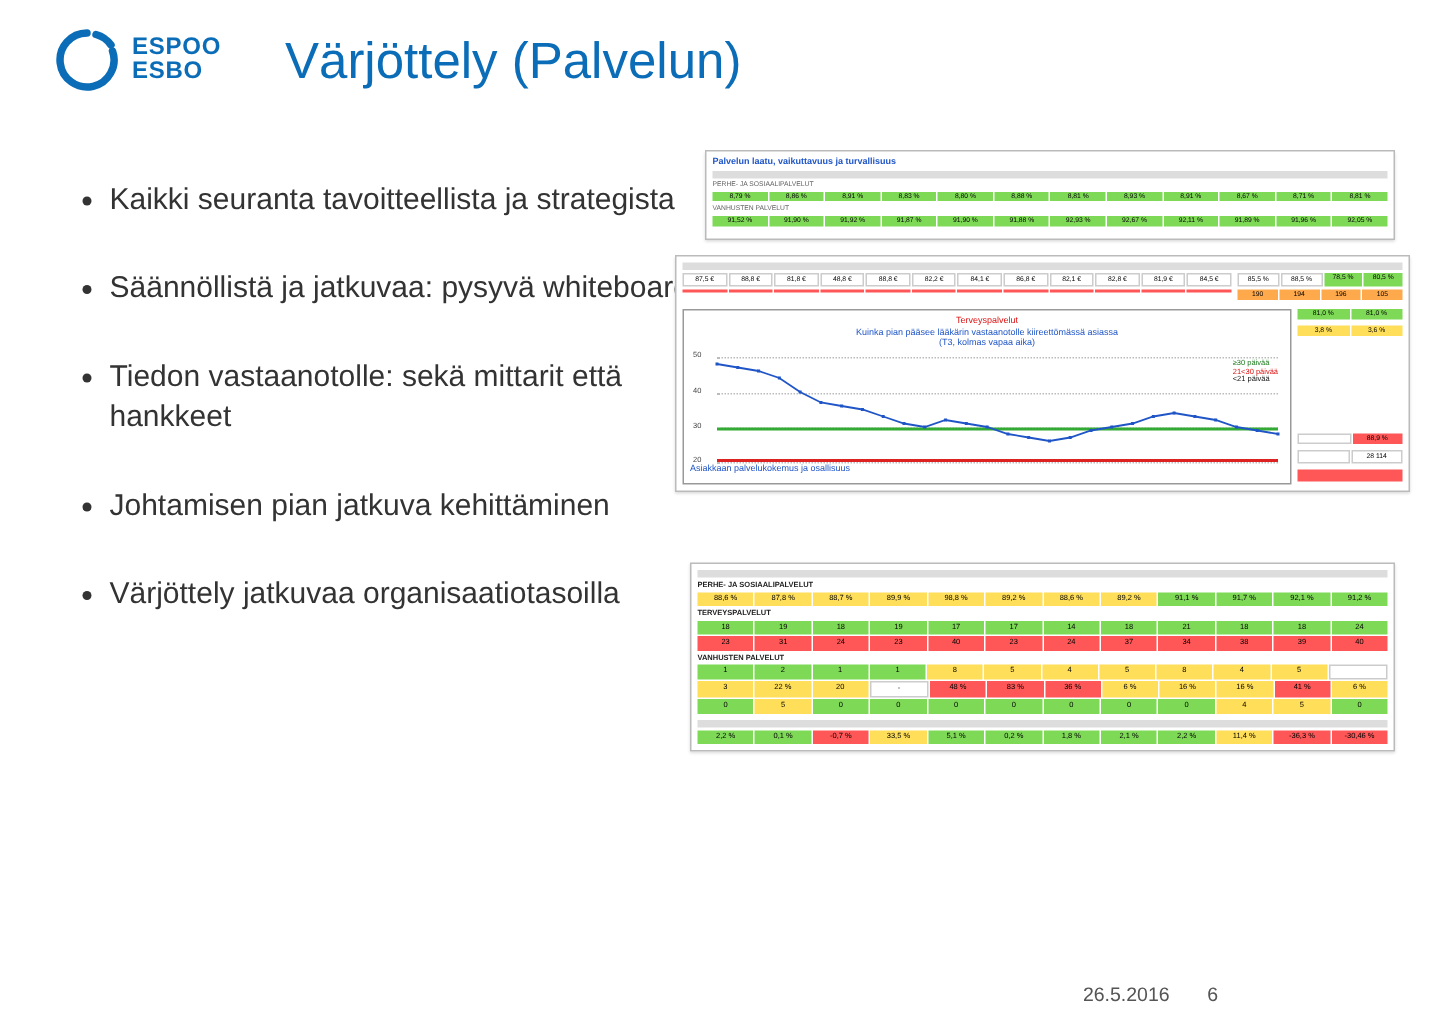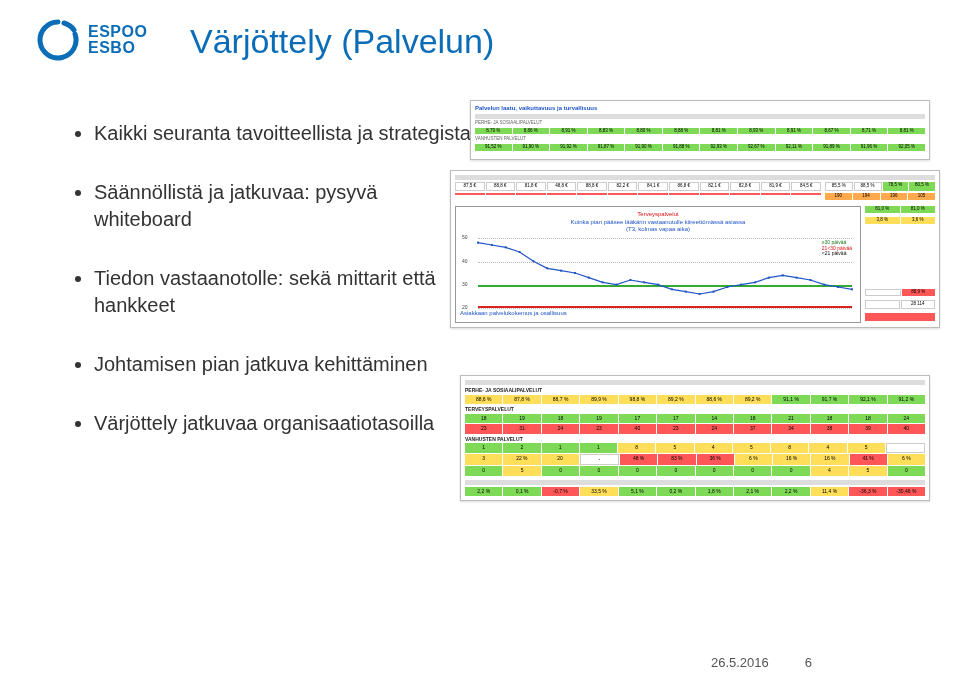--- a/index.html
+++ b/index.html
@@ -6,23 +6,23 @@
   html, body { width: 960px; height: 684px; font-family: Arial, Helvetica, sans-serif; background: #fff; color: #222; overflow: hidden; }
   .slide { position: relative; width: 852px; height: 684px; padding: 24px 40px 16px 40px; border-radius: 13px; }
 
   .logo-wrap { position: absolute; top: 18px; left: 36px; display: flex; align-items: center; gap: 8px; }
   .logo-ring svg { display: block; }
   .logo-text { color: #0b6db7; font-weight: 700; font-size: 16px; line-height: 16px; letter-spacing: 0.5px; }
 
   .title { position: absolute; top: 22px; left: 190px; font-size: 34px; color: #0b6db7; font-weight: 400; }
 
   .bullets { position: absolute; top: 120px; left: 60px; width: 420px; font-size: 20px; color: #333; }
-  .bullets li { list-style: disc; margin-left: 34px; margin-bottom: 32px; line-height: 1.35; }
-
-  .footer { position: absolute; bottom: 14px; right: 40px; font-size: 13px; color: #555; display: flex; gap: 36px; }
+  .bullets li { list-style: disc; margin-left: 13px; margin-bottom: 32px; line-height: 1.35; }
+
+  .footer { position: absolute; bottom: 14px; right: 40px; font-size: 13px; color: #555; display: flex; gap: 25px; }
 
   
   .dash { position: absolute; top: 100px; left: 450px; width: 490px; height: 500px; }
 
   .panel { position: absolute; background: #fff; border: 1px solid #bbb; box-shadow: 0 1px 2px rgba(0,0,0,0.15); font-size: 5px; line-height: 1.1; }
 
   .panel .p-title { color: #1f55c6; font-weight: 700; font-size: 6px; margin-bottom: 2px; }
 
   .pct-row { display: flex; gap: 1px; margin-bottom: 2px; }
   .pct-cell { flex: 1 0 0; text-align: center; padding: 1px 0; font-size: 4.5px; color: #000; }

